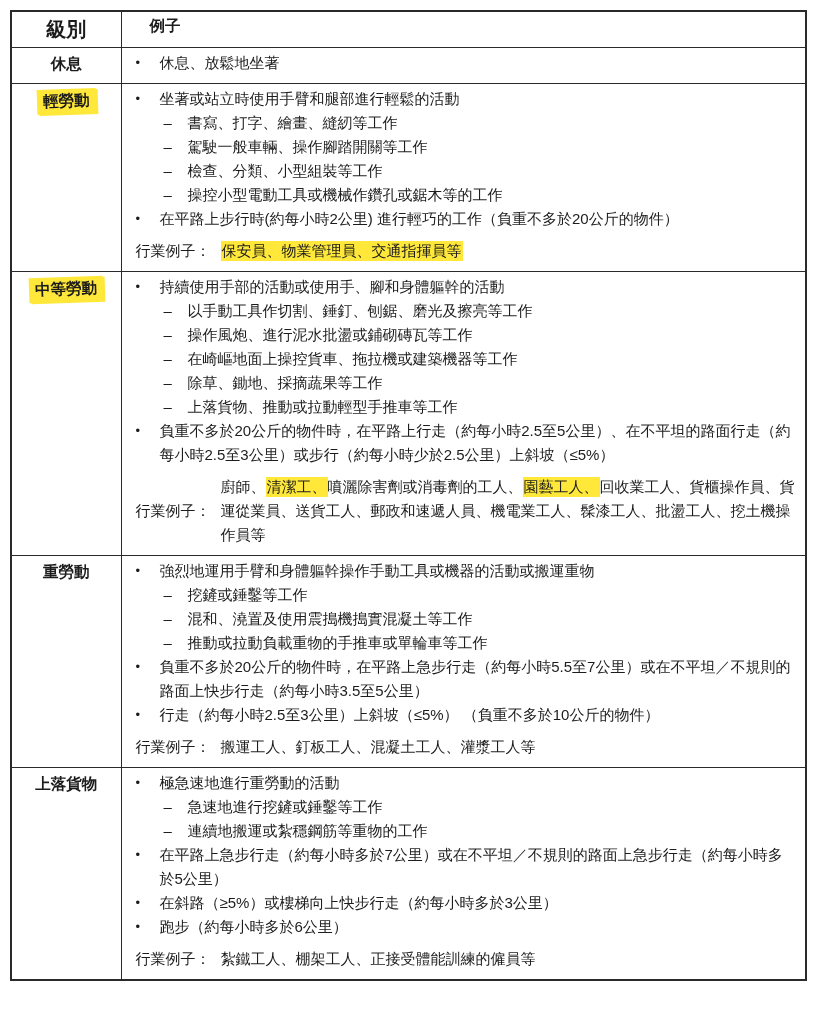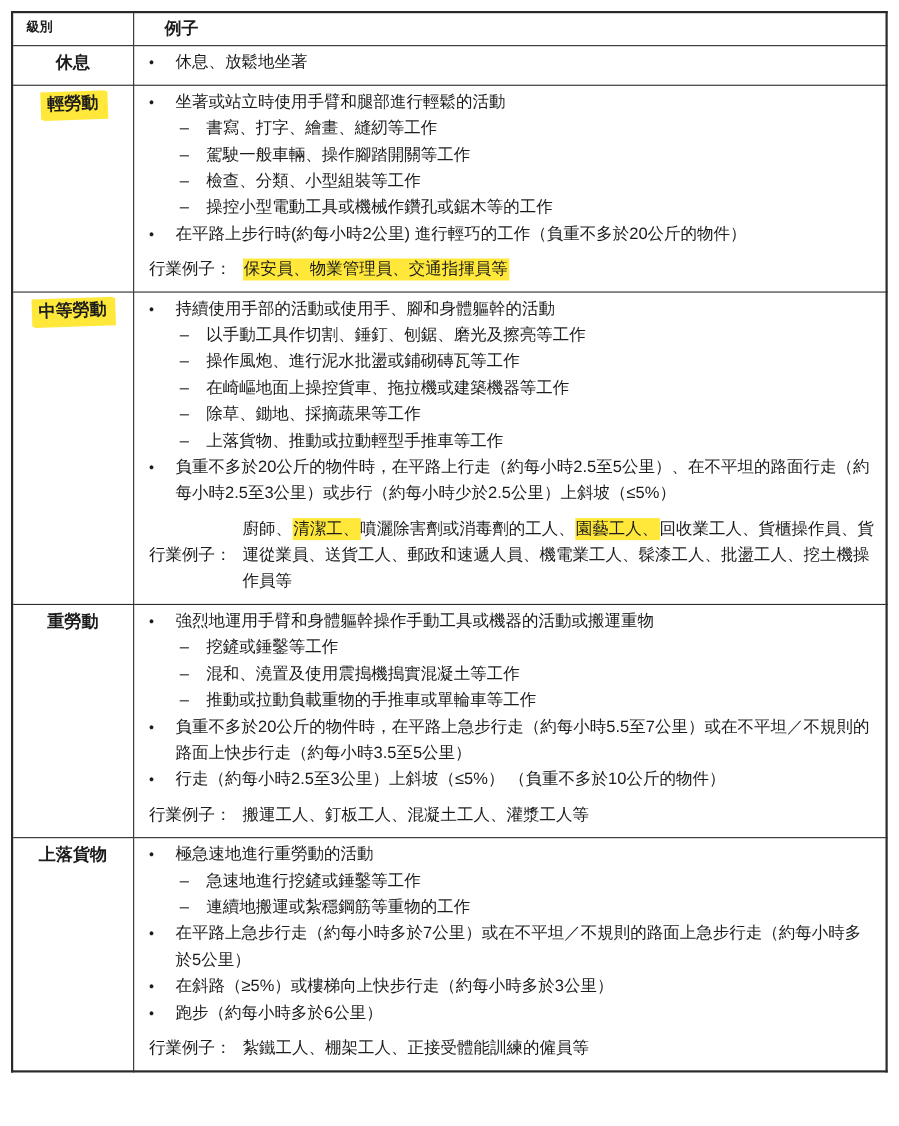--- a/index.html
+++ b/index.html
@@ -33,23 +33,23 @@
     border: 2px solid var(--line);
     table-layout: fixed;
   }
   table.workload th, table.workload td {
     border: 1px solid var(--line);
     vertical-align: top;
   }
   thead th { border-bottom: 2px solid var(--line); }
   .col-level { width: 110px; }
   th.level-head {
-    font-size: 12px;
-    font-weight: bold;
-    text-align: left;
+    font-size: 20px;
+    font-weight: bold;
+    text-align: center;
     padding: 4px 12px;
   }
   th.example-head {
     font-size: 15.5px;
     font-weight: bold;
     text-align: left;
     padding: 4px 28px;
   }
   td.level-cell {
     text-align: center;

